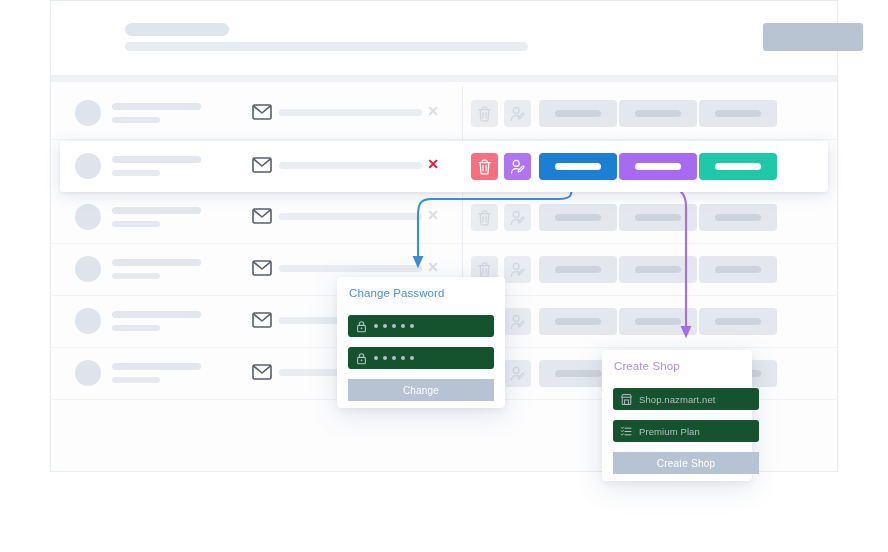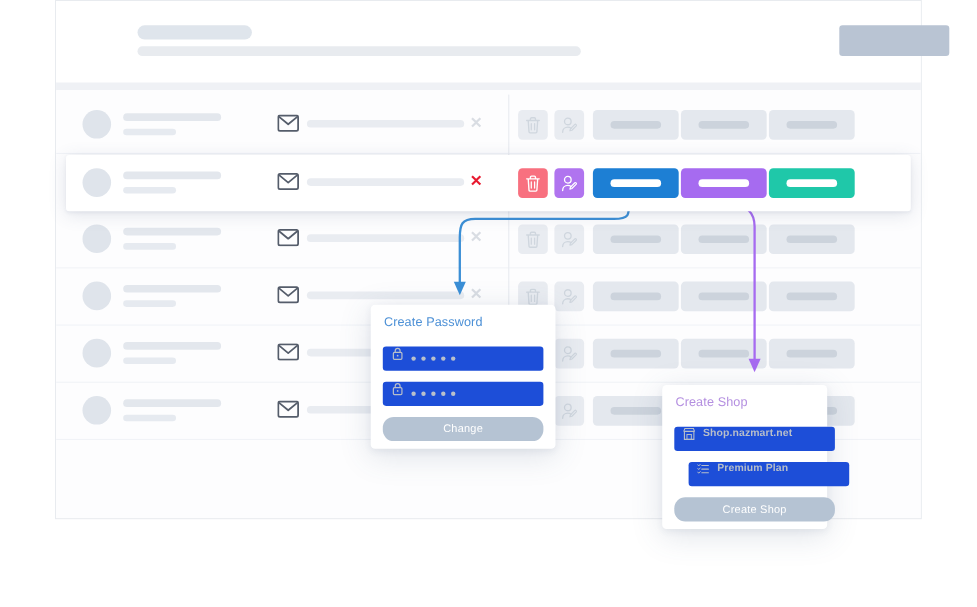--- a/index.html
+++ b/index.html
@@ -142,35 +142,35 @@
   .pop-pass{left:337px;top:277px;width:168px;height:131px;}
   .pop-shop{left:602px;top:350px;width:150px;height:131px;}
   .pop-title{
     position:absolute;left:12px;top:10px;
     font-size:11.5px;letter-spacing:.1px;
   }
   .pop-title.blue{color:#4c90d6;}
   .pop-title.purple{color:#b48fe0;}
   .field{
     position:absolute;left:11px;width:146px;height:22px;
-    background:#1d4ed8;border-radius:3px;
-    display:flex;font-weight:bold;
+    background:#14532d;border-radius:3px;
+    display:flex;align-items:center;
   }
   .field .f-ico{
     width:13px;height:13px;margin-left:7px;margin-right:6px;flex:0 0 auto;
   }
   .field .f-ico svg{display:block;}
   .dots{display:flex;align-items:center;gap:5px;}
   .dots span{width:4px;height:4px;border-radius:50%;background:#b9c0cb;display:block;}
   .f-text{
     font-size:9.5px;color:#b7bec9;letter-spacing:.1px;
   }
   .pop-btn{
     position:absolute;left:11px;width:146px;height:22px;
-    background:#b5c3d3;border-radius:10px;
+    background:#b5c3d3;border-radius:0;
     display:flex;align-items:center;justify-content:center;
     font-size:10px;color:#ffffff;letter-spacing:.2px;
   }
 </style>
 </head>
 <body>
 
 <div class="stage">
 
   <div class="app-frame"></div>
@@ -410,21 +410,21 @@
       </marker>
       <marker id="ah-purple" markerWidth="7" markerHeight="7" refX="3.2" refY="3.2" orient="auto">
         <path d="M0.4 0.6 L6.2 3.2 L0.4 5.8 Z" fill="#a66bf0"></path>
       </marker>
     </defs>
     <path d="M572 182 C572 196, 572 199, 558 199 L432 199 C420 199, 418 204, 418 216 L418 262" fill="none" stroke="#3b8fd6" stroke-width="2.1" stroke-linecap="round" marker-end="url(#ah-blue)"></path>
     <path d="M652 182 C652 188, 658 186, 666 186 C678 186, 686 193, 686 206 L686 332" fill="none" stroke="#a66bf0" stroke-width="2.1" stroke-linecap="round" marker-end="url(#ah-purple)"></path>
   </svg>
 
   <div class="popover pop-pass">
-    <div class="pop-title blue">Create Password</div>
+    <div class="pop-title blue">Change Password</div>
 
     <div class="field" style="top:38px;">
       <span class="f-ico">
         <svg width="13" height="13" viewBox="0 0 13 13">
           <rect x="2.6" y="5.4" width="7.8" height="6.3" rx="1" fill="none" stroke="#b7bec9" stroke-width="1.1"></rect>
           <path d="M4.3 5.4V3.9a2.2 2.2 0 0 1 4.4 0v1.5" fill="none" stroke="#b7bec9" stroke-width="1.1"></path>
           <circle cx="6.5" cy="8.4" r="0.8" fill="#b7bec9"></circle>
         </svg>
       </span>
       <span class="dots">
@@ -464,21 +464,21 @@
         <svg width="13" height="13" viewBox="0 0 13 13">
           <path d="M1.6 4.2 2.6 1.6h7.8l1 2.6" fill="none" stroke="#b7bec9" stroke-width="1"></path>
           <path d="M2.2 4.2v7.2h8.6V4.2" fill="none" stroke="#b7bec9" stroke-width="1"></path>
           <path d="M1.6 4.2h9.8" stroke="#b7bec9" stroke-width="1"></path>
           <rect x="4.5" y="7" width="4" height="4.4" fill="none" stroke="#b7bec9" stroke-width="0.9"></rect>
         </svg>
       </span>
       <span class="f-text">Shop.nazmart.net</span>
     </div>
 
-    <div class="field" style="top:70px;margin-left:13px;">
+    <div class="field" style="top:70px;">
       <span class="f-ico">
         <svg width="13" height="13" viewBox="0 0 13 13">
           <path d="M5 3.2h6M5 6.5h6M5 9.8h6" stroke="#b7bec9" stroke-width="1" stroke-linecap="round"></path>
           <path d="M1.4 2.6 2.2 3.6 3.6 2.1" fill="none" stroke="#b7bec9" stroke-width="0.9" stroke-linecap="round" stroke-linejoin="round"></path>
           <path d="M1.4 5.9 2.2 6.9 3.6 5.4" fill="none" stroke="#b7bec9" stroke-width="0.9" stroke-linecap="round" stroke-linejoin="round"></path>
           <path d="M1.4 9.2 2.2 10.2 3.6 8.7" fill="none" stroke="#b7bec9" stroke-width="0.9" stroke-linecap="round" stroke-linejoin="round"></path>
         </svg>
       </span>
       <span class="f-text">Premium Plan</span>
     </div>

